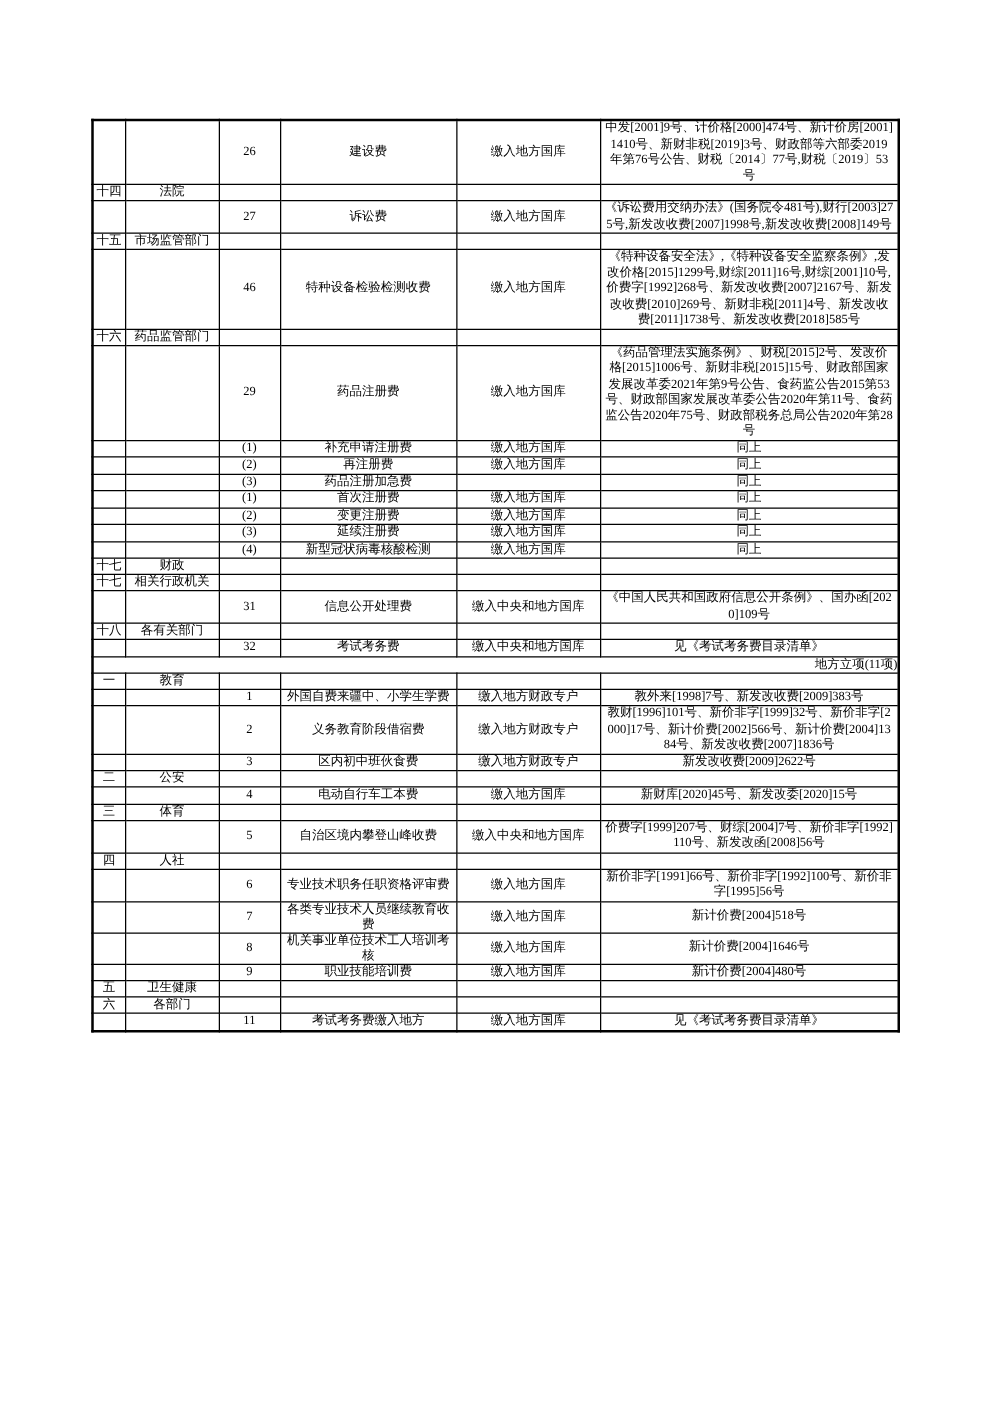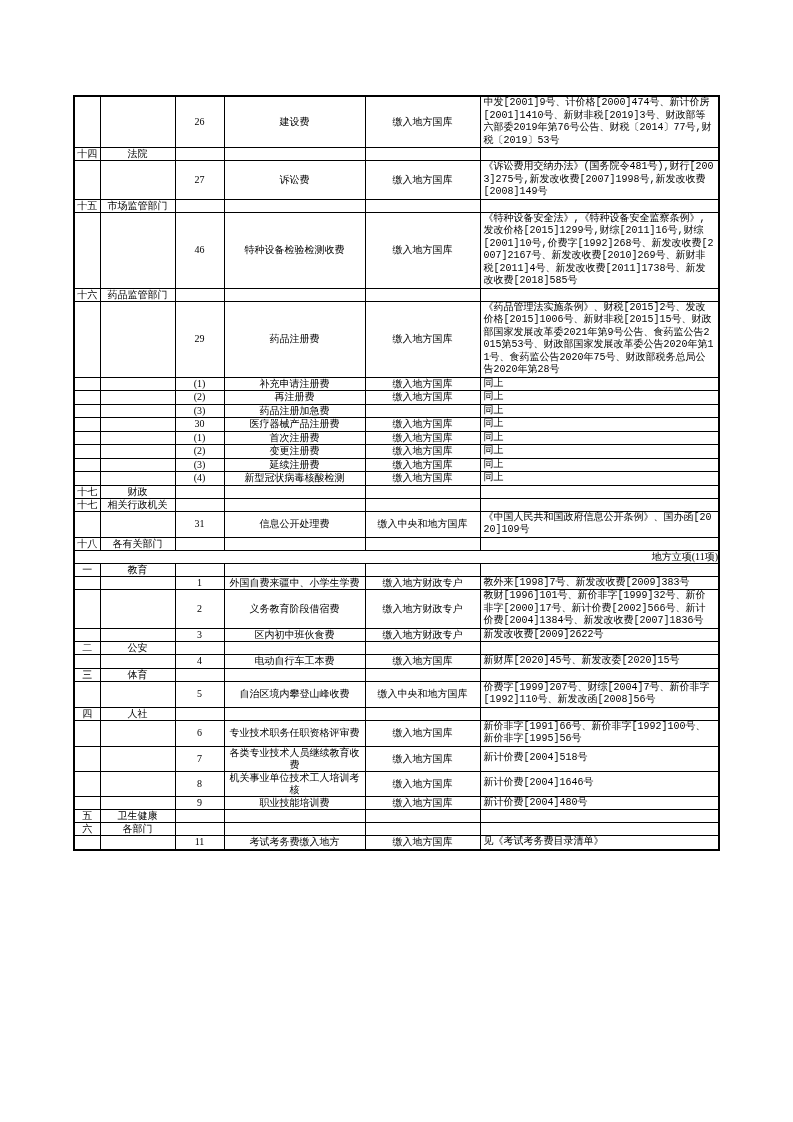--- a/index.html
+++ b/index.html
@@ -33,25 +33,24 @@
     text-align: center;
     vertical-align: middle;
     overflow: hidden;
   }
   td.c-roman   { letter-spacing: 0; margin-left: 32px; }
   td.c-dept    { }
   td.c-num     { }
   td.c-fee     { padding: 0 1px; }
   td.c-treasury{ }
   td.c-basis   {
-    text-align: left;
+    text-align: center;
     padding: 0 3px;
     word-break: break-all;
     line-height: 12.5px;
-    font-family: Liberation Mono, monospace;
   }
   tr.sec td  { height: 11px; }
   tr.row td  { min-height: 11px; height: 11px; }
   tr.span-row td {
     height: 11px;
     text-align: right;
     word-break: keep-all;
   }
 </style>
 </head>
@@ -144,28 +143,20 @@
           <td class="c-roman"></td>
           <td class="c-dept"></td>
           <td class="c-num">(3)</td>
           <td class="c-fee">药品注册加急费</td>
           <td class="c-treasury"></td>
           <td class="c-basis">同上</td>
         </tr>
         <tr class="row">
           <td class="c-roman"></td>
           <td class="c-dept"></td>
-          <td class="c-num">30</td>
-          <td class="c-fee">医疗器械产品注册费</td>
-          <td class="c-treasury">缴入地方国库</td>
-          <td class="c-basis">同上</td>
-        </tr>
-        <tr class="row">
-          <td class="c-roman"></td>
-          <td class="c-dept"></td>
           <td class="c-num">(1)</td>
           <td class="c-fee">首次注册费</td>
           <td class="c-treasury">缴入地方国库</td>
           <td class="c-basis">同上</td>
         </tr>
         <tr class="row">
           <td class="c-roman"></td>
           <td class="c-dept"></td>
           <td class="c-num">(2)</td>
           <td class="c-fee">变更注册费</td>
@@ -212,20 +203,28 @@
           <td class="c-treasury">缴入中央和地方国库</td>
           <td class="c-basis">《中国人民共和国政府信息公开条例》、国办函[2020]109号</td>
         </tr>
         <tr class="sec">
           <td class="c-roman">十八</td>
           <td class="c-dept">各有关部门</td>
           <td class="c-num"></td>
           <td class="c-fee"></td>
           <td class="c-treasury"></td>
           <td class="c-basis"></td>
+        </tr>
+        <tr class="row">
+          <td class="c-roman"></td>
+          <td class="c-dept"></td>
+          <td class="c-num">32</td>
+          <td class="c-fee">考试考务费</td>
+          <td class="c-treasury">缴入中央和地方国库</td>
+          <td class="c-basis">见《考试考务费目录清单》</td>
         </tr>
         <tr class="span-row">
           <td colspan="6">地方立项(11项)</td>
         </tr>
         <tr class="sec">
           <td class="c-roman">一</td>
           <td class="c-dept">教育</td>
           <td class="c-num"></td>
           <td class="c-fee"></td>
           <td class="c-treasury"></td>

